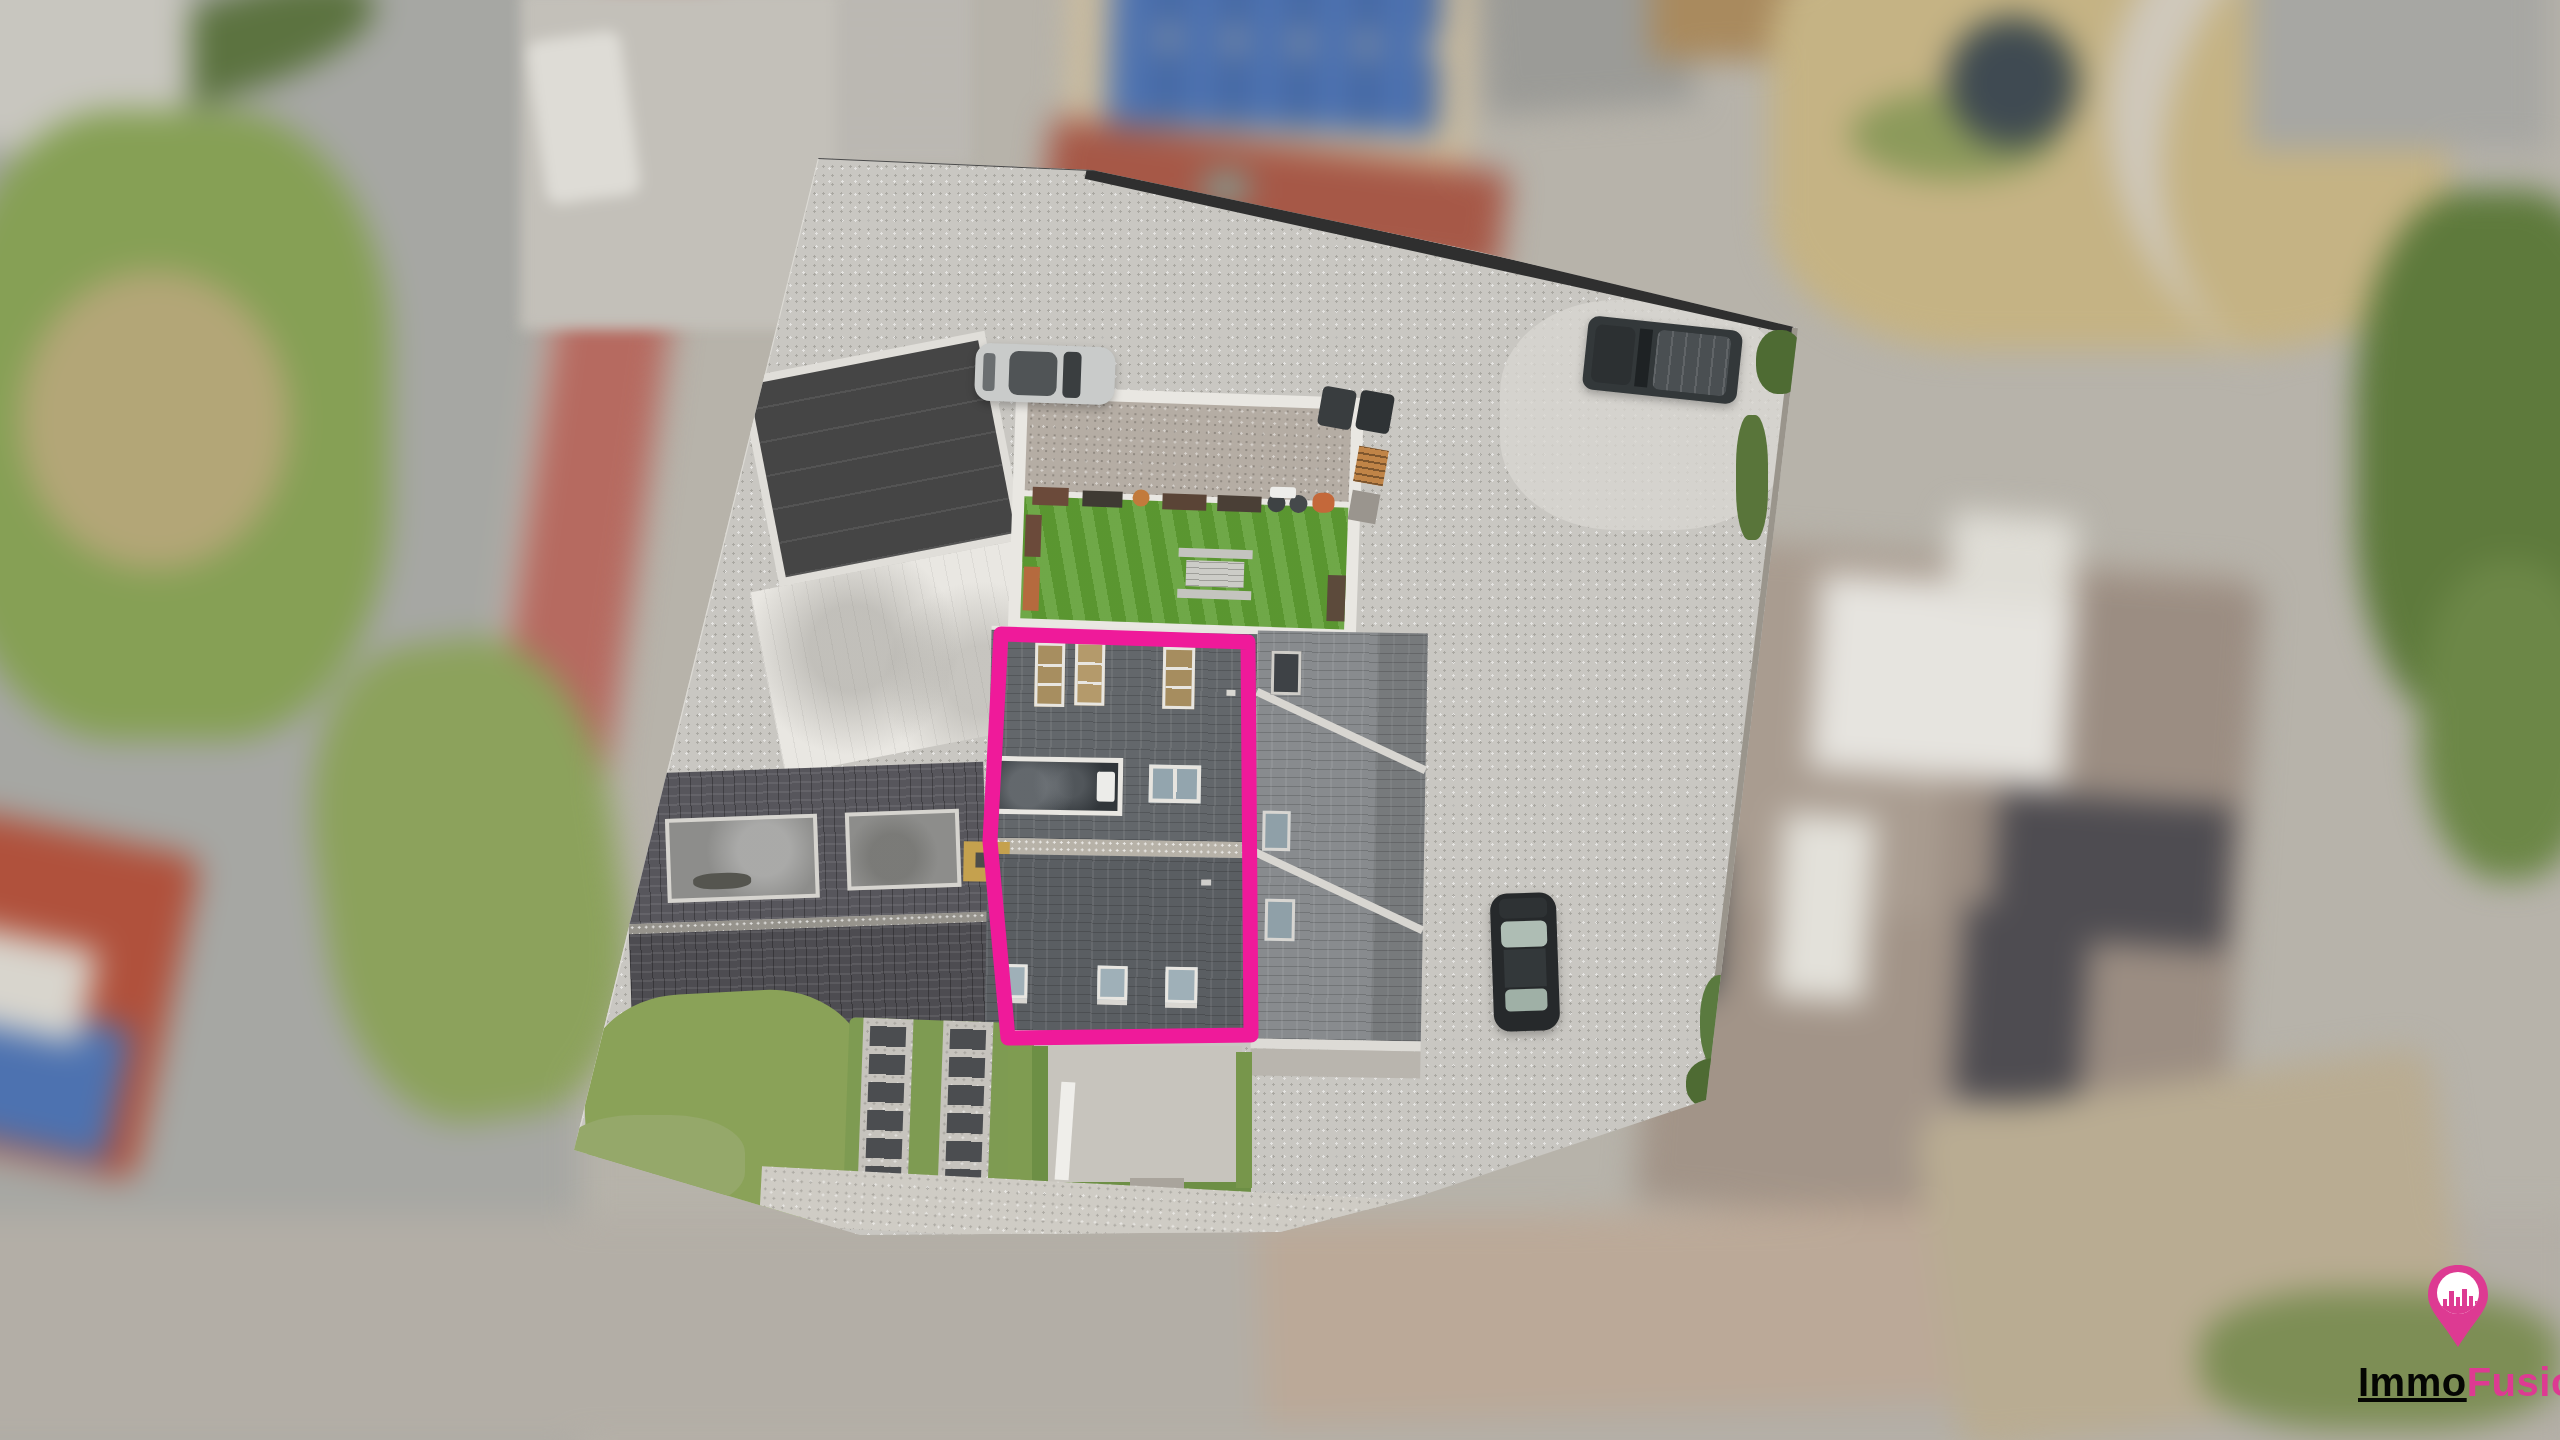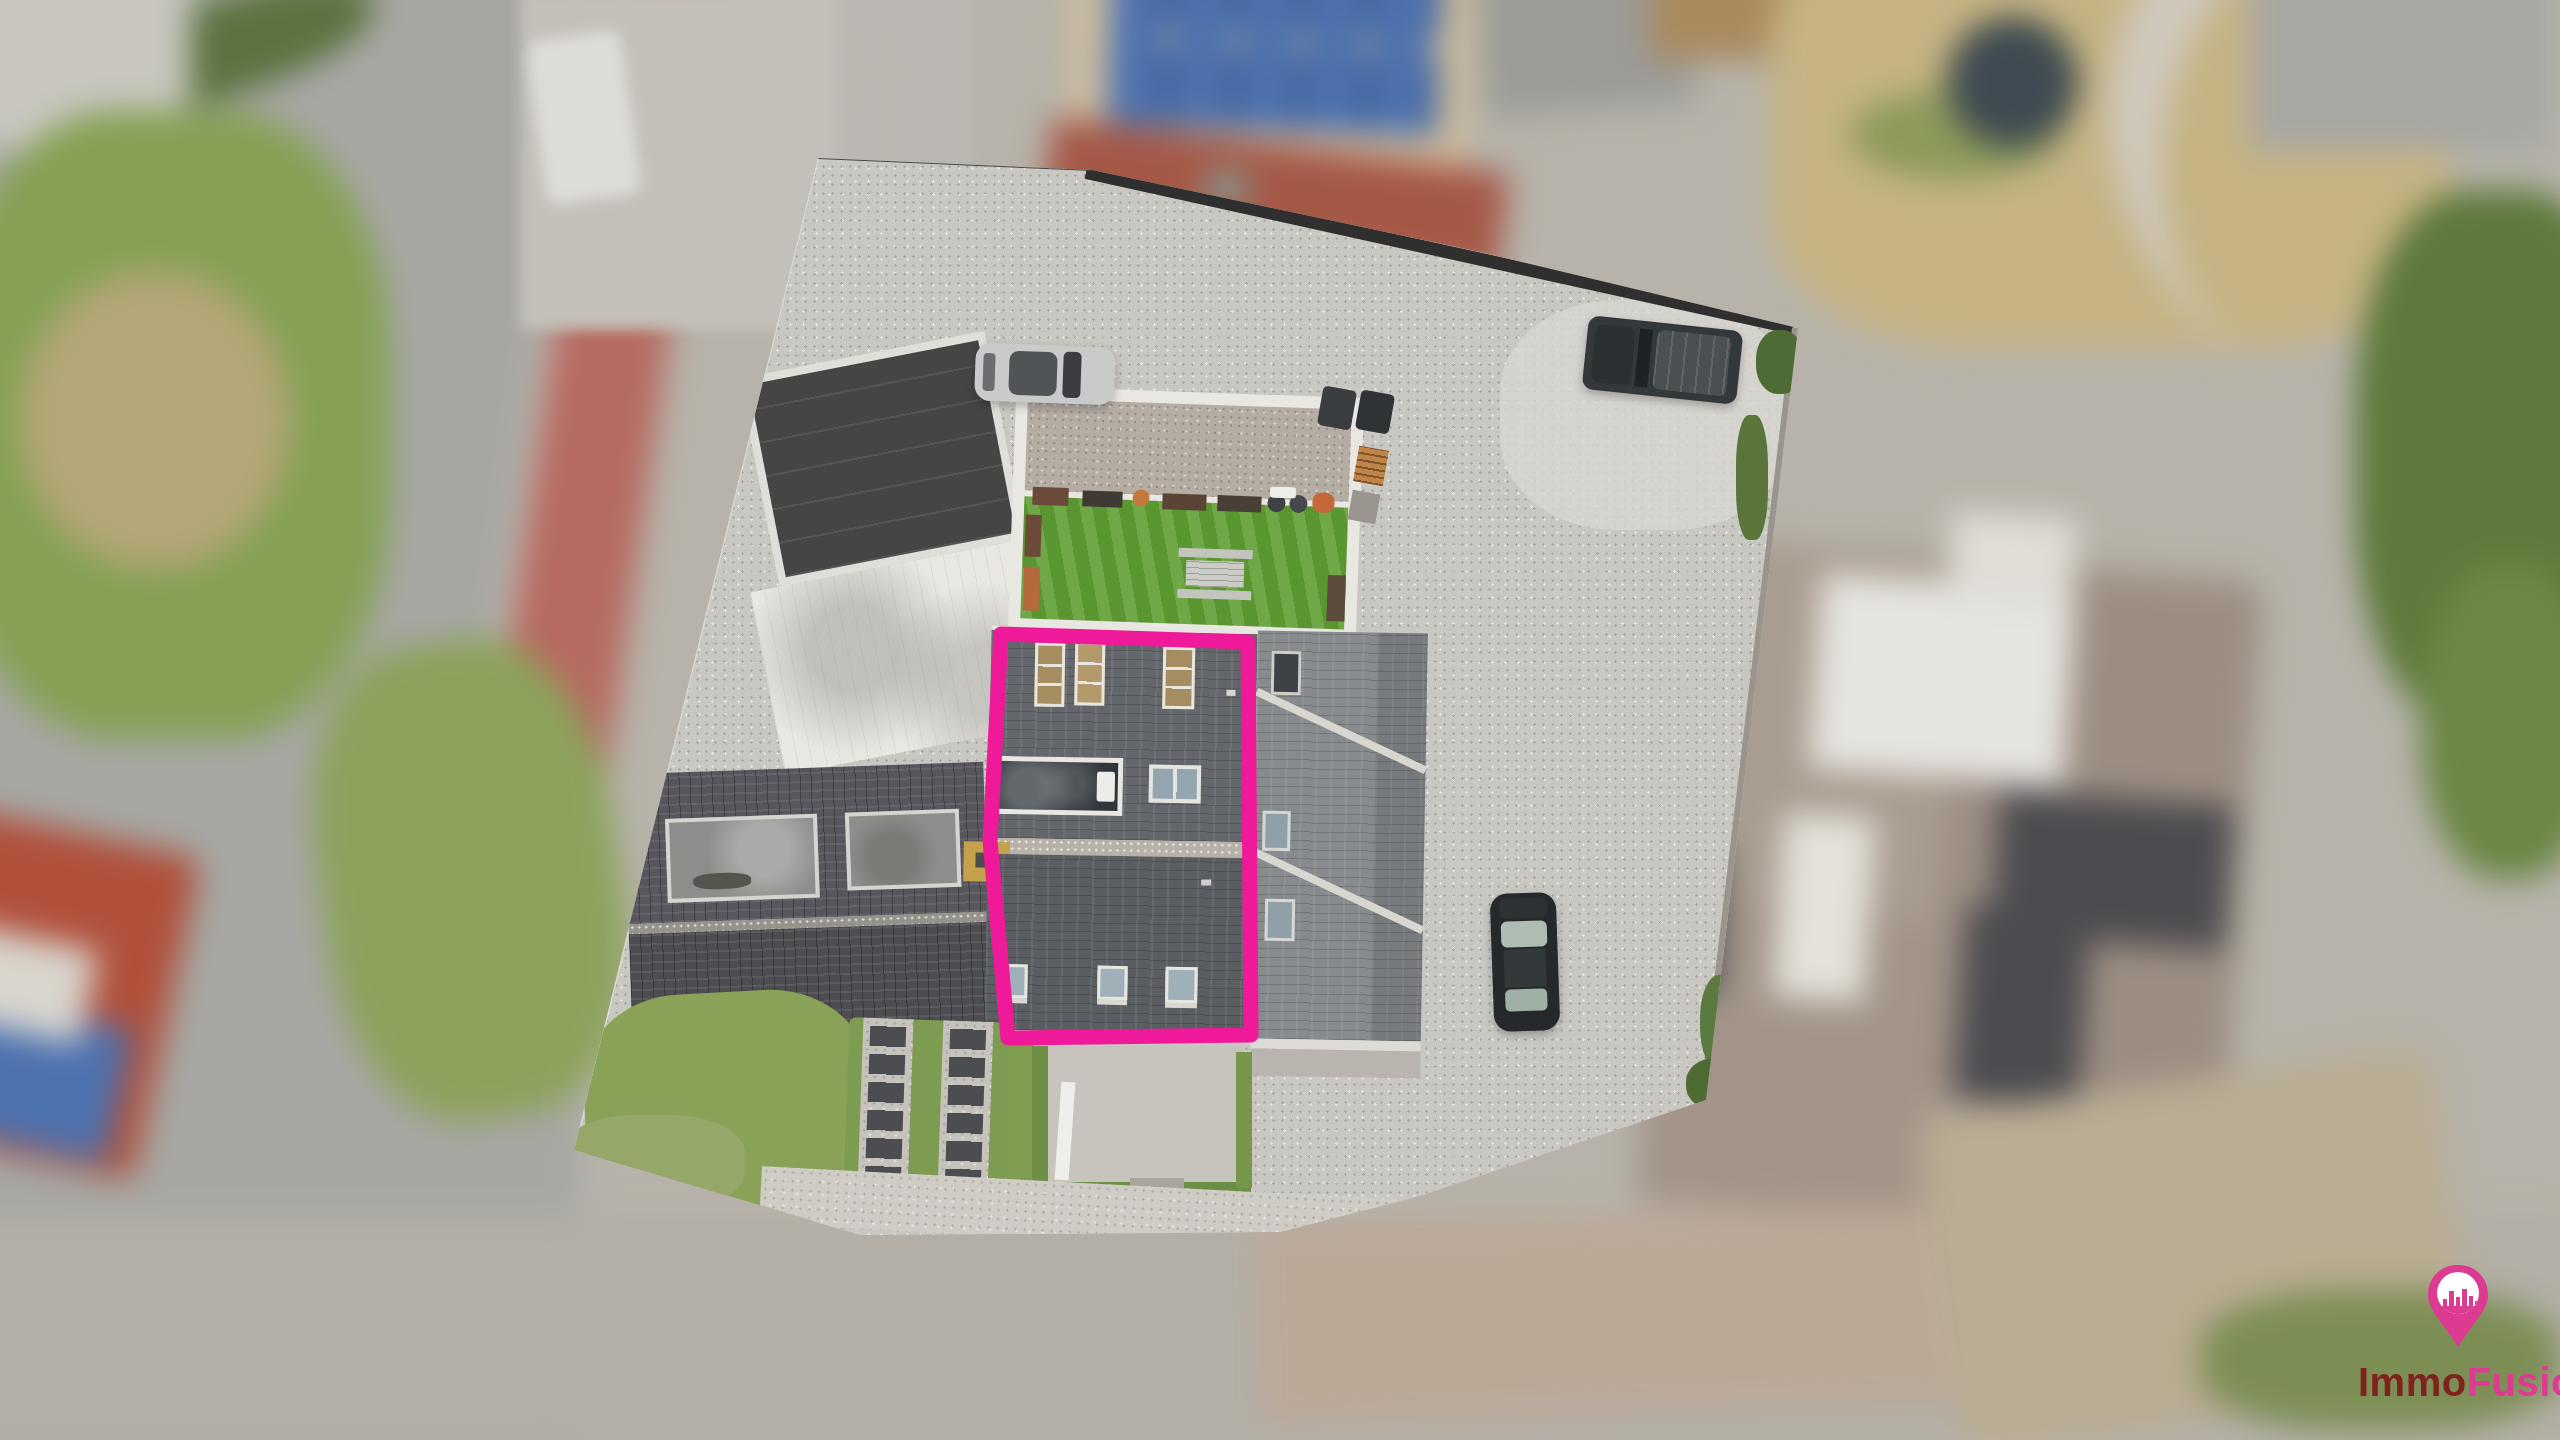--- a/index.html
+++ b/index.html
@@ -27,21 +27,21 @@
   .whiteroof{background-color:#e9e7e2;
     background-image:radial-gradient(circle at 30% 40%,rgba(120,118,112,.35) 0 18%,transparent 45%),
                      radial-gradient(circle at 70% 70%,rgba(120,118,112,.3) 0 14%,transparent 40%),
                      repeating-linear-gradient(90deg,rgba(0,0,0,.05) 0 1px,transparent 1px 14px);}
   .speckle{background-image:radial-gradient(rgba(255,255,255,.7) 1.2px,transparent 1.4px);background-size:7px 7px;}
   .win{border:3px solid #e8e6e1;box-sizing:border-box;}
   
   #watermark{position:absolute;z-index:9;text-align:center;}
   #brand{font-weight:bold;font-size:40px;letter-spacing:.5px;white-space:nowrap;
          font-family:"Liberation Sans",sans-serif;}
-  #brand .immo{color:#7f1d1d;opacity:.96;}
+  #brand .immo{color:#000000;opacity:.96;text-decoration:underline;}
   #brand .fusion{color:var(--logo-pink,#dd3a92);}
 </style>
 </head>
 <body>
 
 <div id="stage">
 
   <div id="blurfar">
 
     <div class="abs" style="left:-40px;top:-40px;width:660px;height:1540px;background:#a6a7a3;"></div>

